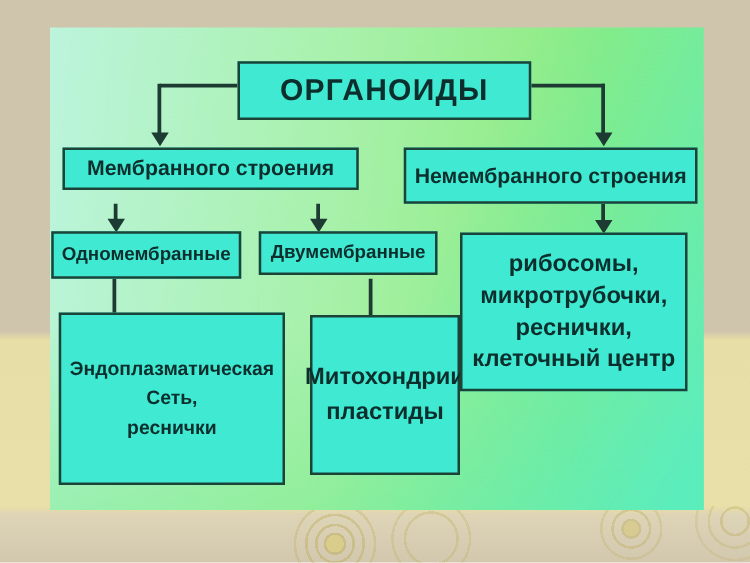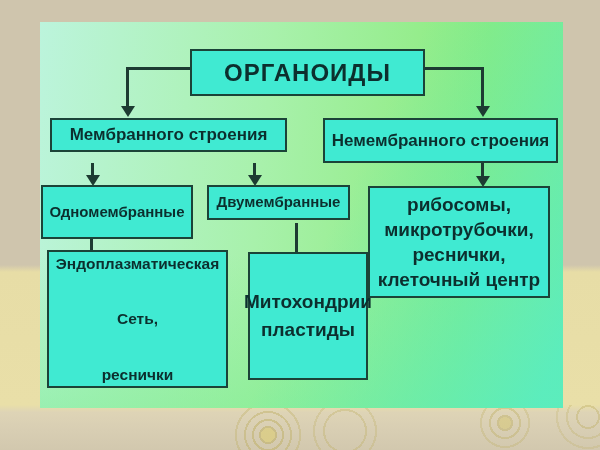--- a/index.html
+++ b/index.html
@@ -39,25 +39,25 @@
     color:#0c2f2e;
     font-weight:bold;
     display:flex;flex-direction:column;align-items:center;justify-content:center;
     box-sizing:border-box;
     line-height:1.25;
   }
   .node span{display:block;}
   .n-organoids  {left:190px;top:49px; width:235px;height:47px;font-size:24px;letter-spacing:1px;}
   .n-membrane   {left:50px; top:118px;width:237px;height:34px;font-size:17px;}
   .n-nonmembrane{left:323px;top:118px;width:235px;height:45px;font-size:17px;}
-  .n-single     {left:41px; top:185px;width:152px;height:54px;font-size:15px;}
+  .n-single     {left:41px; top:185px;width:152px;height:38px;font-size:15px;}
   .n-double     {left:207px;top:185px;width:143px;height:35px;font-size:15px;}
-  .n-er         {left:47px; top:250px;width:181px;height:138px;font-size:15.5px;line-height:1.5;gap:32px;}
+  .n-er         {left:47px; top:250px;width:181px;height:138px;font-size:15.5px;line-height:1.5;}
   .n-mito       {left:248px;top:252px;width:120px;height:128px;font-size:19px;line-height:1.45;}
-  .n-ribo       {left:368px;top:186px;width:182px;height:112px;font-size:19px;line-height:1.32;}
+  .n-ribo       {left:368px;top:186px;width:182px;height:127px;font-size:19px;line-height:1.32;}
   
   .line{position:absolute;background:#1d3b32;}
   .arrow{
     position:absolute;width:0;height:0;
     border-left:7px solid transparent;
     border-right:7px solid transparent;
     border-top:11px solid #1d3b32;
   }
   .c1h{left:128px;top:67px;width:62px;height:3px;}
   .c1v{left:126px;top:67px;width:3px;height:41px;}

